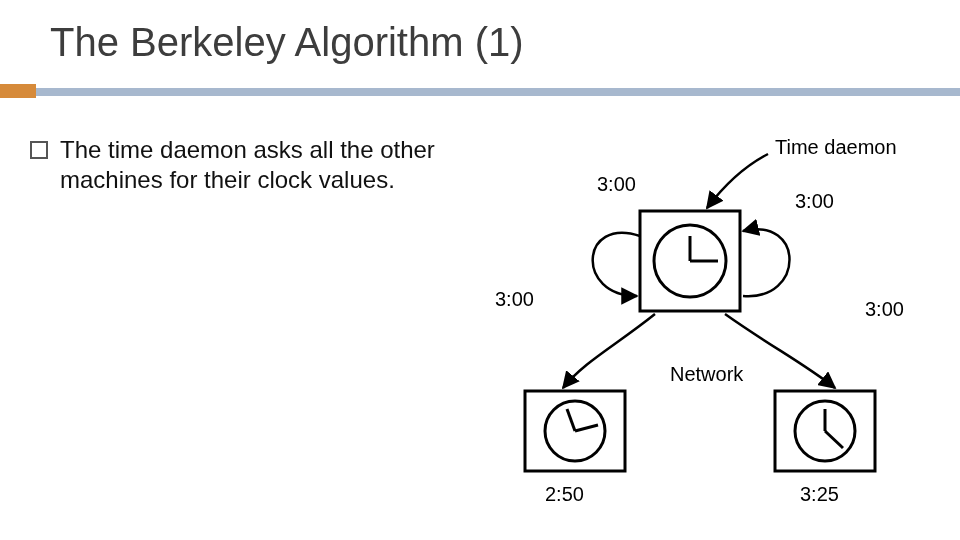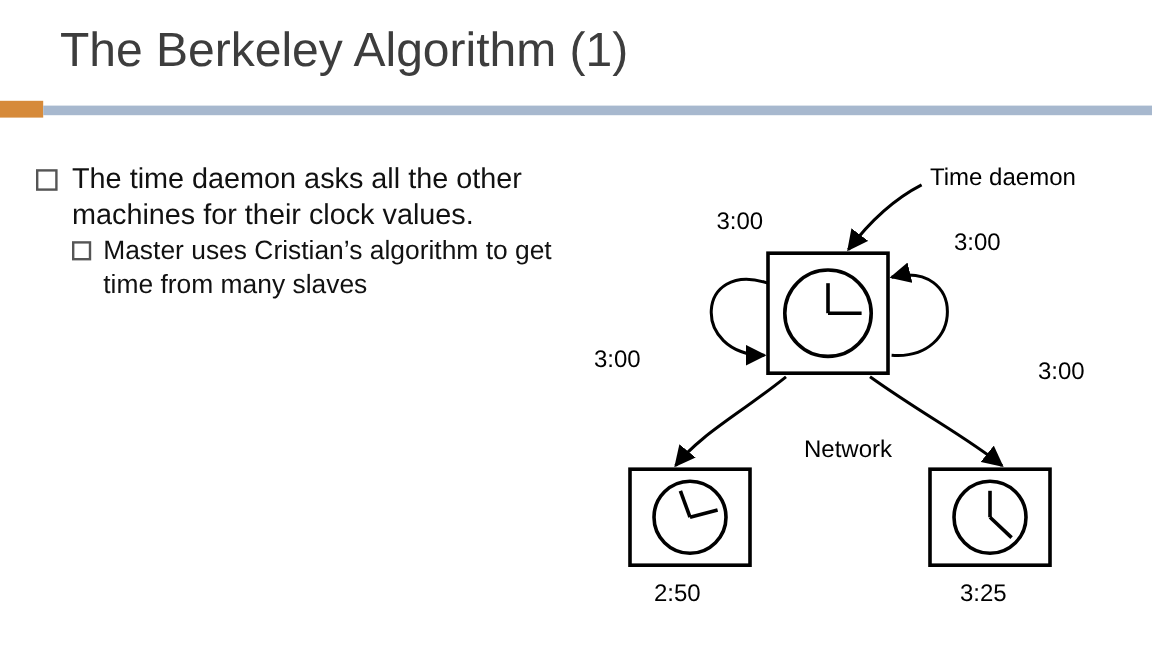--- a/index.html
+++ b/index.html
@@ -53,20 +53,21 @@
     left: 30px;
     top: 135px;
     width: 430px;
     font-size: 24px;
     line-height: 1.25;
     color: #111;
   }
   .bullet1 {
     display: flex;
     align-items: flex-start;
+    margin-bottom: 60px;
   }
   .bullet1 .marker {
     width: 14px;
     height: 14px;
     border: 2px solid #555;
     margin-top: 6px;
     margin-right: 12px;
     flex: 0 0 auto;
   }
   .bullet2 {
@@ -109,24 +110,20 @@
 
   <div class="rule-wrap">
     <div class="rule-orange"></div>
     <div class="rule-blue"></div>
   </div>
 
   <div class="body-text">
     <div class="bullet1">
       <div class="marker"></div>
       <div>The time daemon asks all the other machines for their clock values.</div>
-    </div>
-    <div class="bullet2">
-      <div class="marker"></div>
-      <div>Master uses Cristian’s algorithm to get time from many slaves</div>
     </div>
   </div>
 
   <div class="diagram">
     <svg viewBox="0 0 440 380">
       <defs>
         <marker id="arrow" viewBox="0 0 10 10" refX="9" refY="5" markerWidth="7" markerHeight="7" orient="auto-start-reverse">
           <path d="M 0 0 L 10 5 L 0 10 z" fill="#000"></path>
         </marker>
       </defs>

